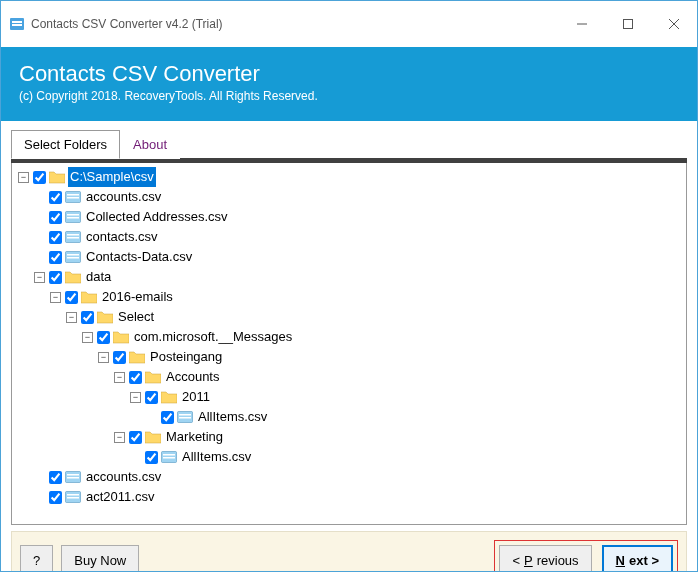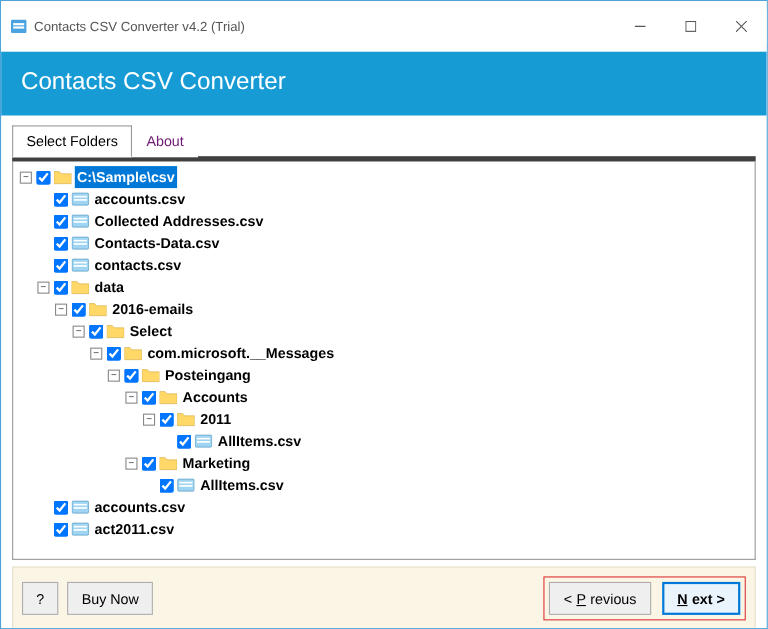--- a/index.html
+++ b/index.html
@@ -20,21 +20,21 @@
 .tab.active { border: 1px solid #999; border-bottom: 1px solid #fff; }
 .tab.inactive { color: #701a75; }
 
 .tree-wrap { margin: 0 10px; border: 1px solid #999; border-top: none; height: 362px; overflow: hidden; position: relative; background: #fff; }
 .tree { padding: 4px 2px; font-size: 13px; line-height: 20px; height: 100%; overflow-y: scroll; }
 .node { display: flex; align-items: center; height: 20px; white-space: nowrap; }
 .exp { width: 11px; height: 11px; border: 1px solid #888; display:inline-flex; align-items:center; justify-content:center; font-size: 9px; line-height: 1; margin-right: 2px; color: #333; cursor: pointer; flex-shrink: 0; }
 .sp { width: 13px; display:inline-block; flex-shrink: 0; }
 .cb { width: 13px; height: 13px; margin: 0 2px; flex-shrink: 0; }
 .foldicon, .csvicon { width: 16px; height: 14px; margin: 0 3px 0 1px; flex-shrink: 0; }
-.label { padding: 0 2px; font-weight: bold; }
+.label { padding: 0 2px; }
 .label.sel { background: #0078d7; color: #fff; }
 
 .footer { margin: 6px 10px 10px 10px; background: #faf5e4; border: 1px solid #e5dfc9; padding: 8px; display: flex; align-items: center; gap: 8px; }
 .btn { display: inline-flex; align-items: center; justify-content: center; gap: 4px; height: 30px; padding: 0 12px; background: #efefef; border: 1px solid #adadad; font-size: 13px; cursor: pointer; }
 .pair { display: flex; gap: 10px; border: 1px solid #d33; padding: 4px; margin-left: auto; }
 .btn.primary { background: #eaf4fc; border: 2px solid #0078d7; font-weight: bold; }
 .btn u { text-decoration: underline; }
 
 ::-webkit-scrollbar { width: 17px; }
 ::-webkit-scrollbar-track { background: #f0f0f0; }
@@ -64,20 +64,21 @@
   <div class="winbtn close">
       <svg width="10" height="10">
         <line x1="0" y1="0" x2="10" y2="10" stroke-width="1"></line>
         <line x1="10" y1="0" x2="0" y2="10" stroke-width="1"></line>
       </svg>
     </div>
 </div>
 
 <div class="header">
   <h1>Contacts CSV Converter</h1>
+  <div class="copy">(c) Copyright 2018. RecoveryTools. All Rights Reserved.</div>
 </div>
 
 <div class="tabbar">
   <div class="tab active">Select Folders</div>
   <div class="tab inactive">About</div>
 </div>
 
 <div class="tree-wrap">
   <div class="tree" id="tree">
       <div class="node" style="padding-left: 4px;">
@@ -109,31 +110,31 @@
         <span class="label">Collected Addresses.csv</span>
       </div>
       <div class="node" style="padding-left: 20px;">
         <span class="sp"></span>
         <input type="checkbox" class="cb" checked="" style="">
         <svg class="csvicon" viewBox="0 0 16 14">
           <rect x="0.5" y="1.5" width="15" height="11" rx="1" fill="#9fd4f2" stroke="#3a87b7" stroke-width="0.5"></rect>
           <rect x="2" y="4" width="12" height="1.5" fill="#fff"></rect>
           <rect x="2" y="7" width="12" height="1.5" fill="#fff"></rect>
         </svg>
+        <span class="label">contacts.csv</span>
+      </div>
+      <div class="node" style="padding-left: 20px;">
+        <span class="sp"></span>
+        <input type="checkbox" class="cb" checked="" style="">
+        <svg class="csvicon" viewBox="0 0 16 14">
+          <rect x="0.5" y="1.5" width="15" height="11" rx="1" fill="#9fd4f2" stroke="#3a87b7" stroke-width="0.5"></rect>
+          <rect x="2" y="4" width="12" height="1.5" fill="#fff"></rect>
+          <rect x="2" y="7" width="12" height="1.5" fill="#fff"></rect>
+        </svg>
         <span class="label">Contacts-Data.csv</span>
-      </div>
-      <div class="node" style="padding-left: 20px;">
-        <span class="sp"></span>
-        <input type="checkbox" class="cb" checked="" style="">
-        <svg class="csvicon" viewBox="0 0 16 14">
-          <rect x="0.5" y="1.5" width="15" height="11" rx="1" fill="#9fd4f2" stroke="#3a87b7" stroke-width="0.5"></rect>
-          <rect x="2" y="4" width="12" height="1.5" fill="#fff"></rect>
-          <rect x="2" y="7" width="12" height="1.5" fill="#fff"></rect>
-        </svg>
-        <span class="label">contacts.csv</span>
       </div>
       <div class="node" style="padding-left: 20px;">
         <span class="exp">−</span>
         <input type="checkbox" class="cb" checked="" style="">
         <svg class="foldicon" viewBox="0 0 16 14">
           <path d="M0 2 L5 2 L7 4 L16 4 L16 13 L0 13 Z" fill="#ffd868" stroke="#caa33a" stroke-width="0.5"></path>
         </svg>
         <span class="label">data</span>
       </div>
       <div class="node" style="padding-left: 36px;">

